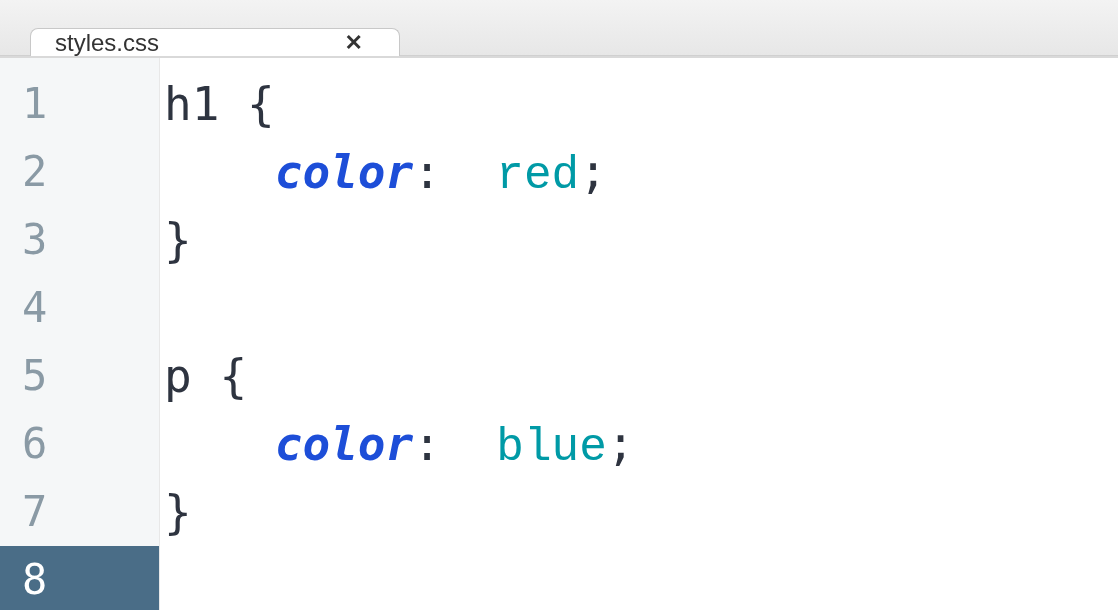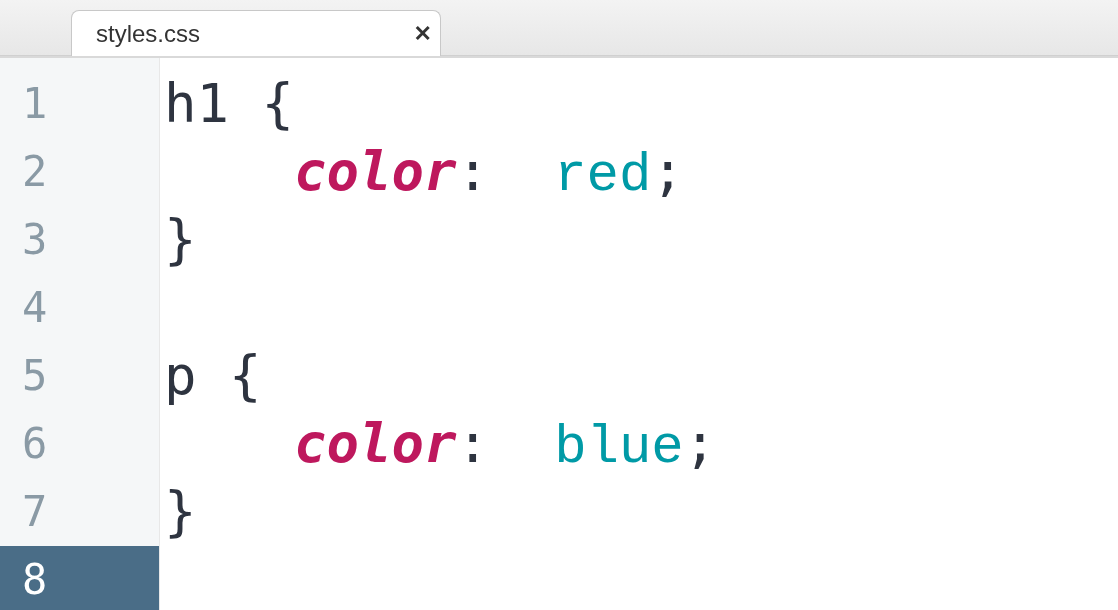--- a/index.html
+++ b/index.html
@@ -14,33 +14,32 @@
       height: 56px;
       background: linear-gradient(to bottom, #f3f3f3, #e7e7e7);
       border-bottom: 1px solid #d0d0d0;
       display: flex;
       align-items: flex-end;
       padding-left: 30px;
       position: relative;
     }
     .tab {
       background: #fff;
-      height: 46px;
+      height: 28px;
       display: flex;
       align-items: center;
-      padding: 0 4px 0 24px;
+      padding: 0 32px 0 24px;
       position: relative;
       border-top-left-radius: 8px;
       border-top-right-radius: 8px;
       border: 1px solid #c8c8c8;
       border-bottom: none;
       margin-bottom: -1px;
       min-width: 370px;
       justify-content: space-between;
-      margin-left: 41px;
     }
     .tab::before, .tab::after {
       content: "";
       position: absolute;
       bottom: 0;
       width: 12px;
       height: 12px;
       background: transparent;
     }
     .tab-label {
@@ -83,26 +82,26 @@
     }
     .code-area {
       flex: 1;
       padding-top: 12px;
       padding-left: 4px;
       font-family: "Menlo", "Consolas", "DejaVu Sans Mono", monospace;
     }
     .code-line {
       height: 68px;
       line-height: 68px;
-      font-size: 54px;
+      font-size: 46px;
       white-space: pre;
     }
     .tok-selector { color: #2e3440; }
     .tok-brace    { color: #2e3440; }
-    .tok-property { color: #be185d; font-weight: bold; font-style: italic; }
+    .tok-property { color: #1d4ed8; font-weight: bold; font-style: italic; }
     .tok-colon    { color: #2e3440; }
     .tok-value    { color: #009aa6; font-family: Liberation Mono, monospace; }
     .tok-semi     { color: #2e3440; }
   </style>
 </head>
 <body>
 
 <div class="tab-bar">
   <div class="tab">
     <span class="tab-label">styles.css</span>

